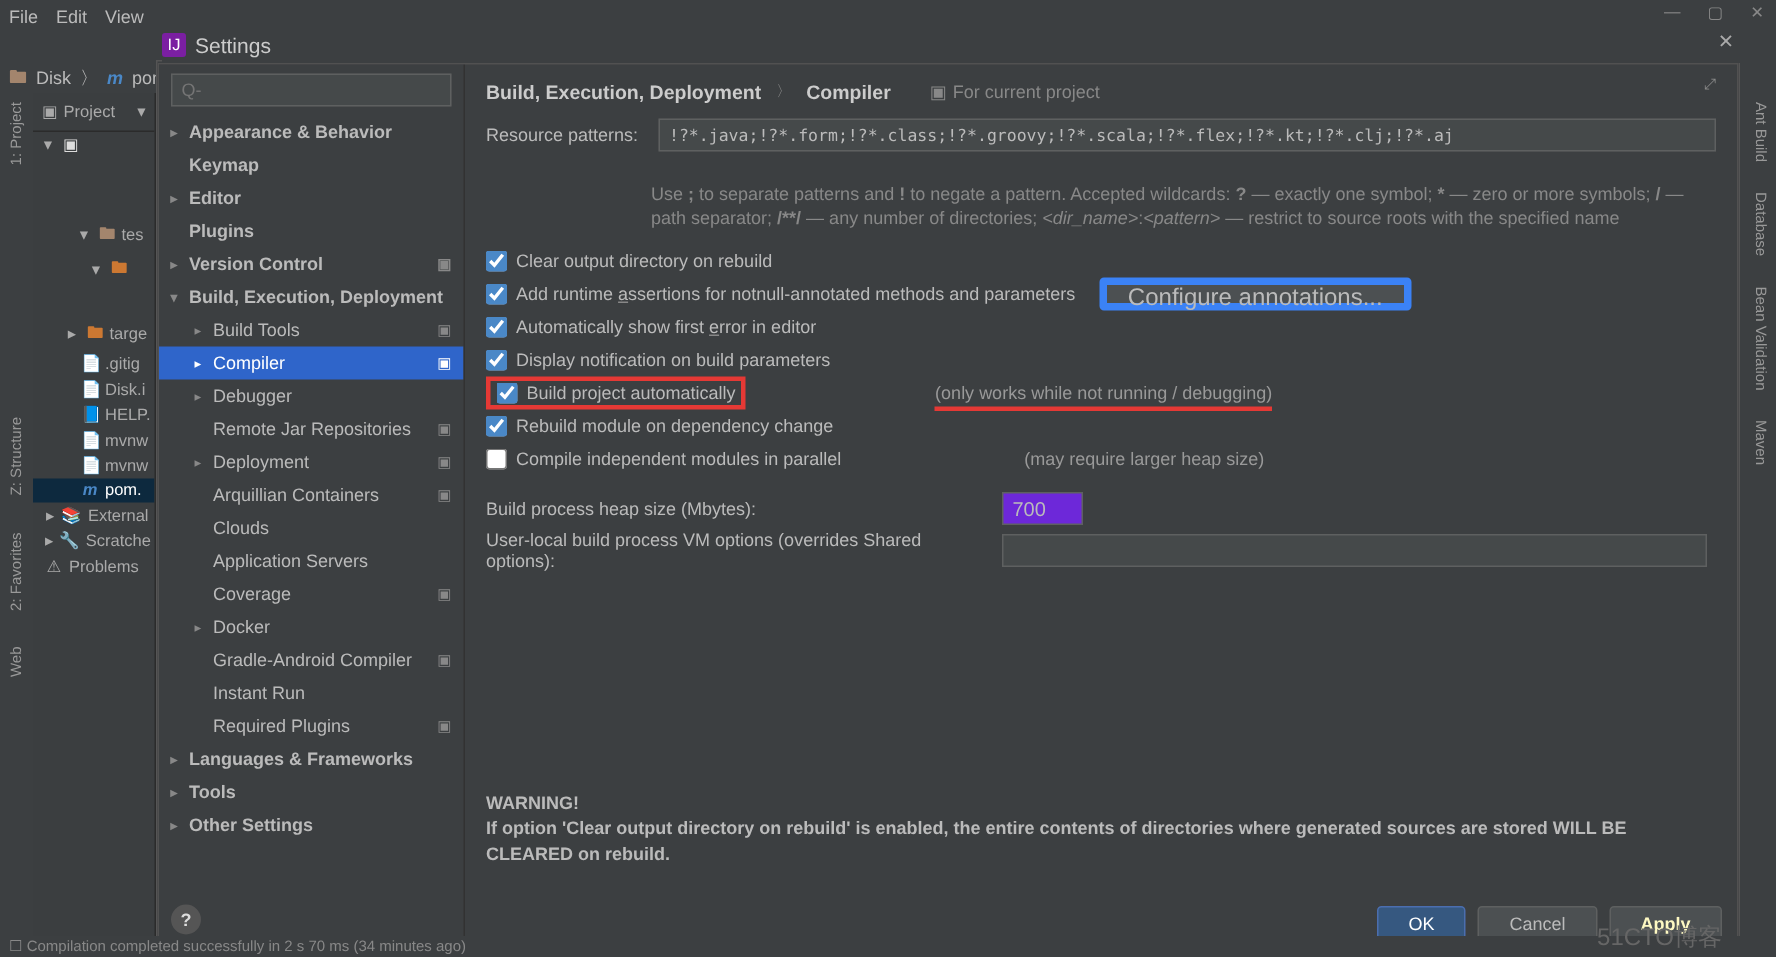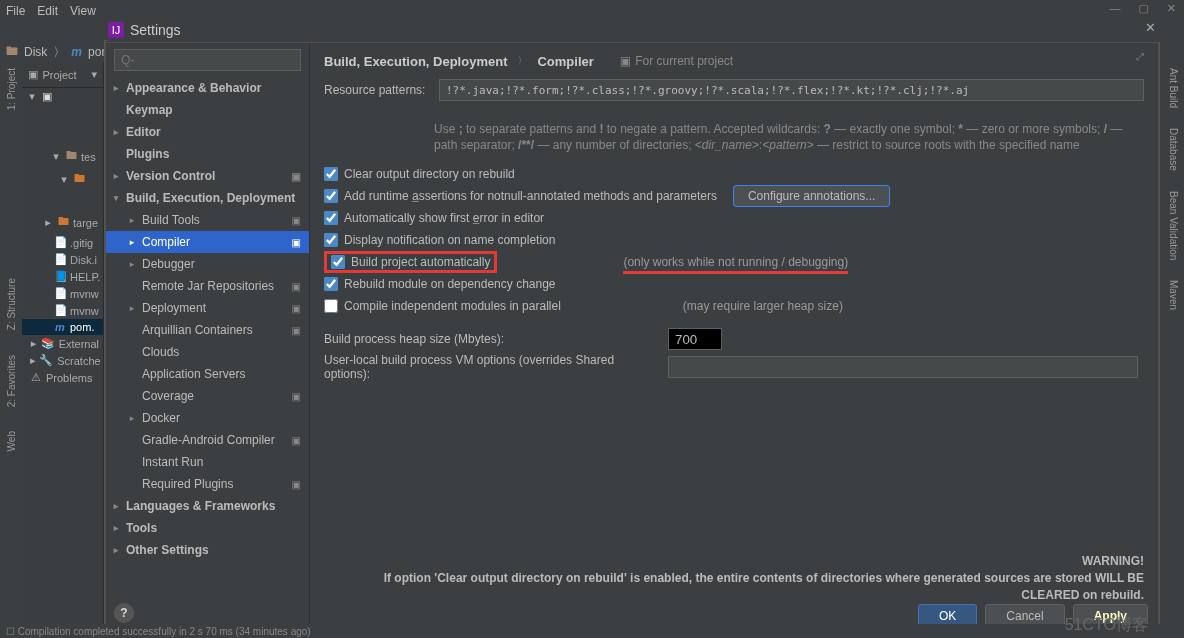--- a/index.html
+++ b/index.html
@@ -55,31 +55,31 @@
 .form-row { display: flex; align-items: flex-start; gap: 10px; margin-bottom: 20px; }
 .form-row label.lbl { width: 105px; color: #bbb; line-height: 22px; }
 .pattern-input { flex:1; }
 .pattern-input input { width: 100%; height: 22px; background: #45494a; border: 1px solid #5e6060; color: #bbb; padding: 0 6px; font-family: monospace; font-size: 11px; }
 .hint { color: #888; font-size: 12px; line-height: 16px; margin: 6px 0 10px 110px; }
 .hint i { color: #888; font-style: italic; }
 
 .chk-row { display: flex; align-items: center; height: 22px; gap: 6px; color: #bbb; }
 .chk-row input[type=checkbox] { width:14px; height:14px; accent-color:#4a88c7; }
 .chk-row .side-note2 { margin-left: 120px; color:#999; }
-.btn-inline { margin-left: 10px; height: 22px; padding: 0 14px; background: #4c5052; border:1px solid #3b82f6; color:#bbb; border-radius:3px; font-size:12px; }
+.btn-inline { margin-left: 10px; height: 22px; padding: 0 14px; background: #4c5052; border:5px solid #3b82f6; color:#bbb; border-radius:3px; font-size:16px; }
 
 .highlight-box { border: 3px solid #e53935; padding: 1px 4px; display:inline-flex; align-items:center; gap:6px; height:22px; }
 .underline-red { border-bottom: 3px solid #e53935; padding-bottom: 2px; }
 
 .num-row, .txt-row { display:flex; align-items:center; height:28px; gap:12px; }
 .num-row .lbl2, .txt-row .lbl2 { width: 332px; color:#bbb; }
-.ninput { width:54px; height:22px; background:#000000; border:1px solid #5e6060; color:#bbb; padding:0 6px; }
+.ninput { width:54px; height:22px; background:#6d28d9; border:1px solid #5e6060; color:#bbb; padding:0 6px; }
 .tinput { flex:1; height:22px; background:#45494a; border:1px solid #5e6060; color:#bbb; padding:0 6px; max-width:470px; }
 
-.warning { position:absolute; left:324px; right:40px; bottom:34px; color:#bbb; font-size:12px; line-height:17px;text-align:right; }
+.warning { position:absolute; left:324px; right:40px; bottom:60px; color:#bbb; font-size:12px; line-height:17px; }
 .warning b { font-weight:bold; }
 
 .dialog-buttons { position:absolute; right:36px; bottom:10px; display:flex; gap:8px; }
 .dbtn { height:24px; padding:0 20px; background:#4c5052; border:1px solid #5e6060; color:#bbb; border-radius:3px; font-size:12px; }
 .dbtn.primary { background:#365880; border-color:#4b6eaf; color:#fff; }
 .dbtn.disabled { color:#fef9c3;font-weight:bold; }
 
 .status-bar { position:absolute; left:0; right:0; bottom:0; height:14px; background:#3c3f41; color:#888; font-size:10px; display:flex; align-items:center; padding:0 6px; }
 .watermark { position:absolute; right:36px; bottom:2px; color:#666; font-size:16px; }
 
@@ -335,21 +335,21 @@
           <input type="checkbox" checked="" style="">
           <span><span>Add runtime </span><u class="acc">a</u><span>ssertions for notnull-annotated methods and parameters</span></span>
           <button class="btn-inline">Configure annotations...</button>
         </div>
         <div class="chk-row">
           <input type="checkbox" checked="" style="">
           <span><span>Automatically show first </span><u class="acc">e</u><span>rror in editor</span></span>
         </div>
         <div class="chk-row">
           <input type="checkbox" checked="" style="">
-          <span>Display notification on name completion</span>
+          <span>Display notification on build parameters</span>
         </div>
         <div class="chk-row">
           <span class="highlight-box">
             <input type="checkbox" checked="" style="">
             <span>Build project automatically</span>
           </span>
           <span class="side-note2"><span class="underline-red">(only works while not running / debugging)</span></span>
         </div>
         <div class="chk-row">
           <input type="checkbox" checked="" style="">

